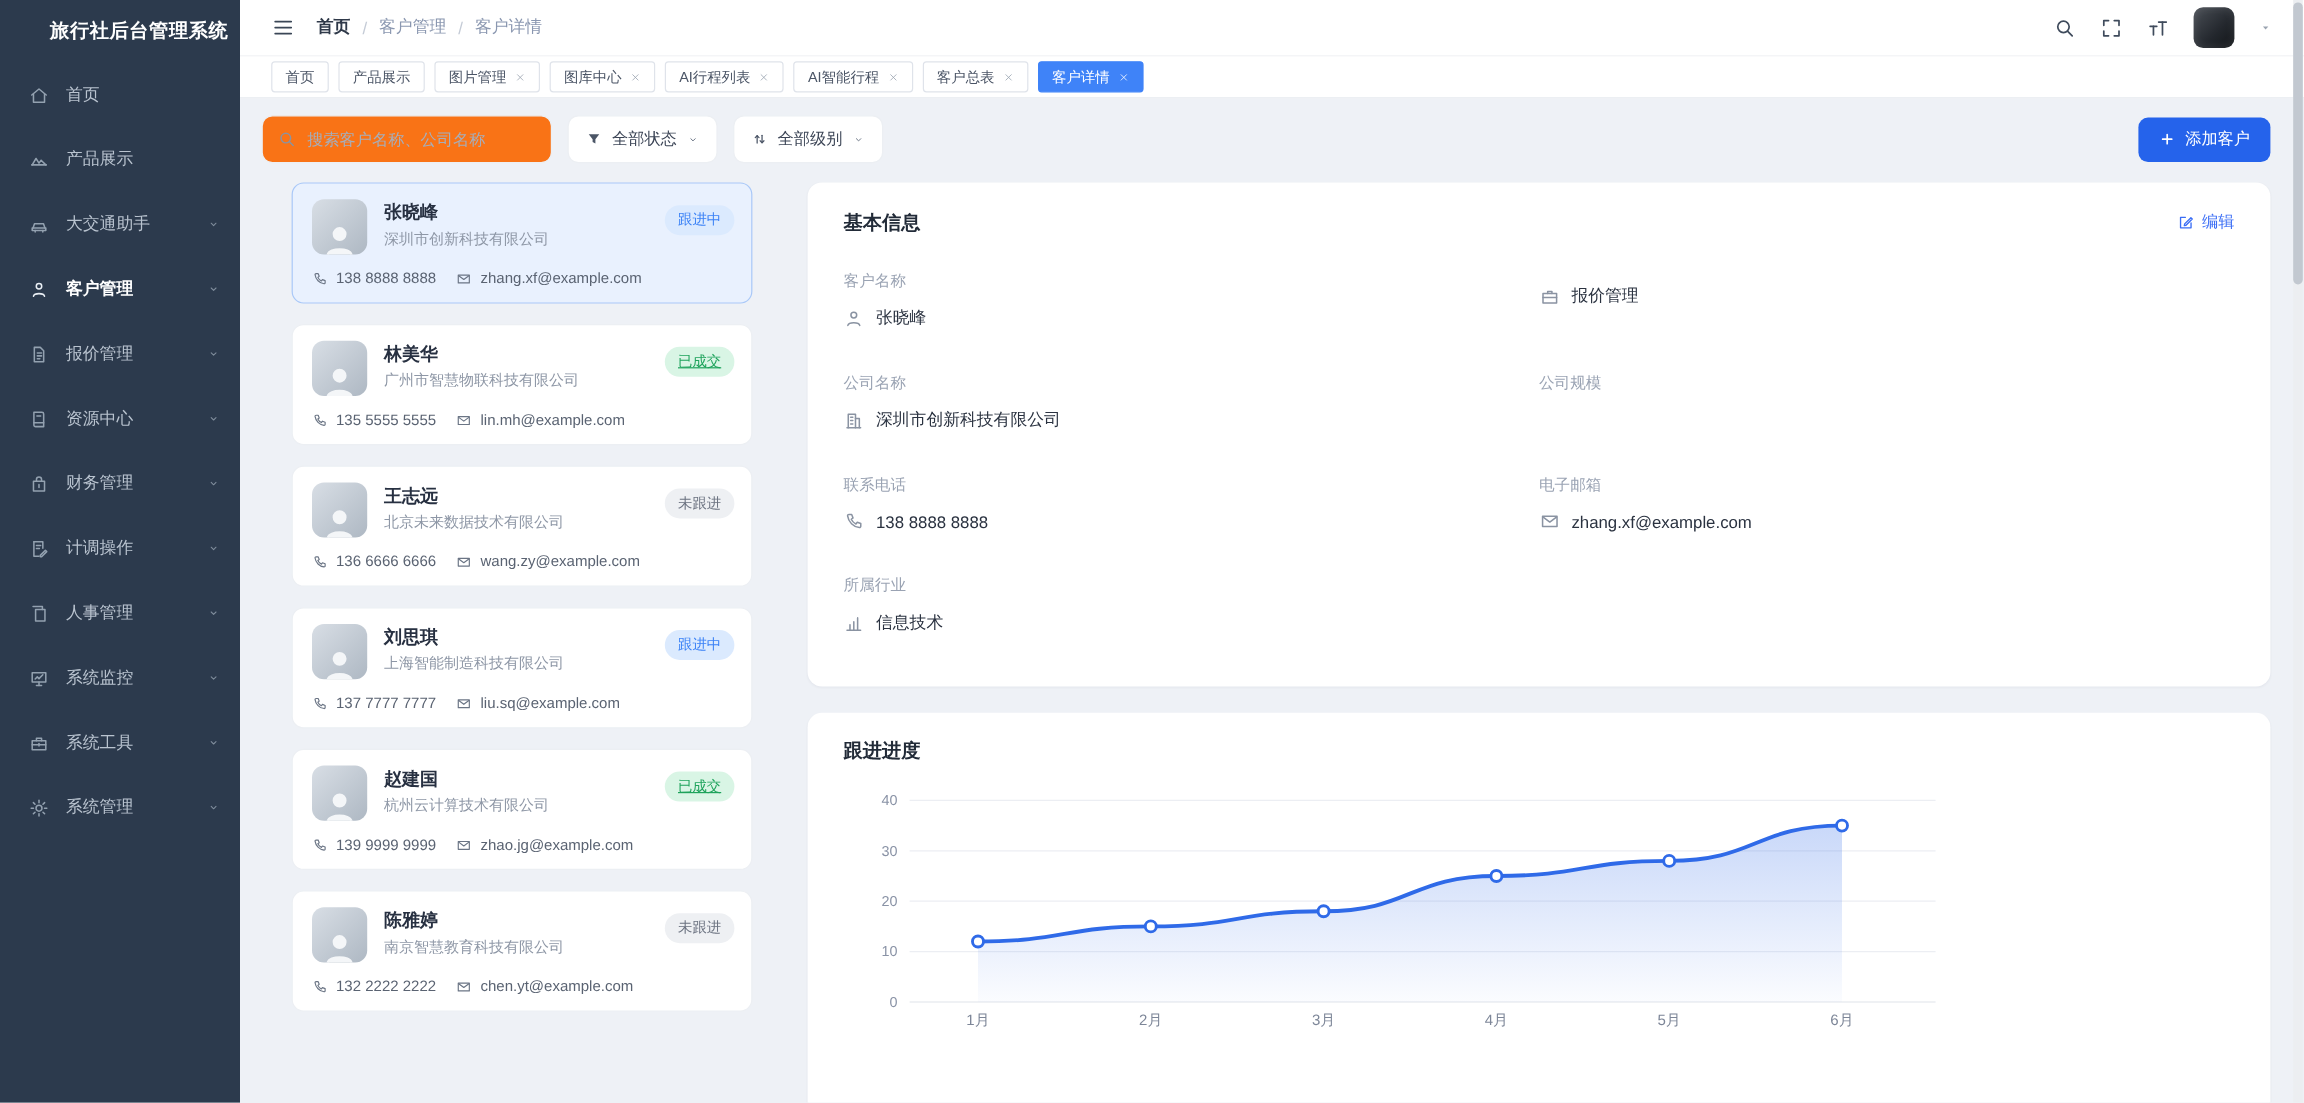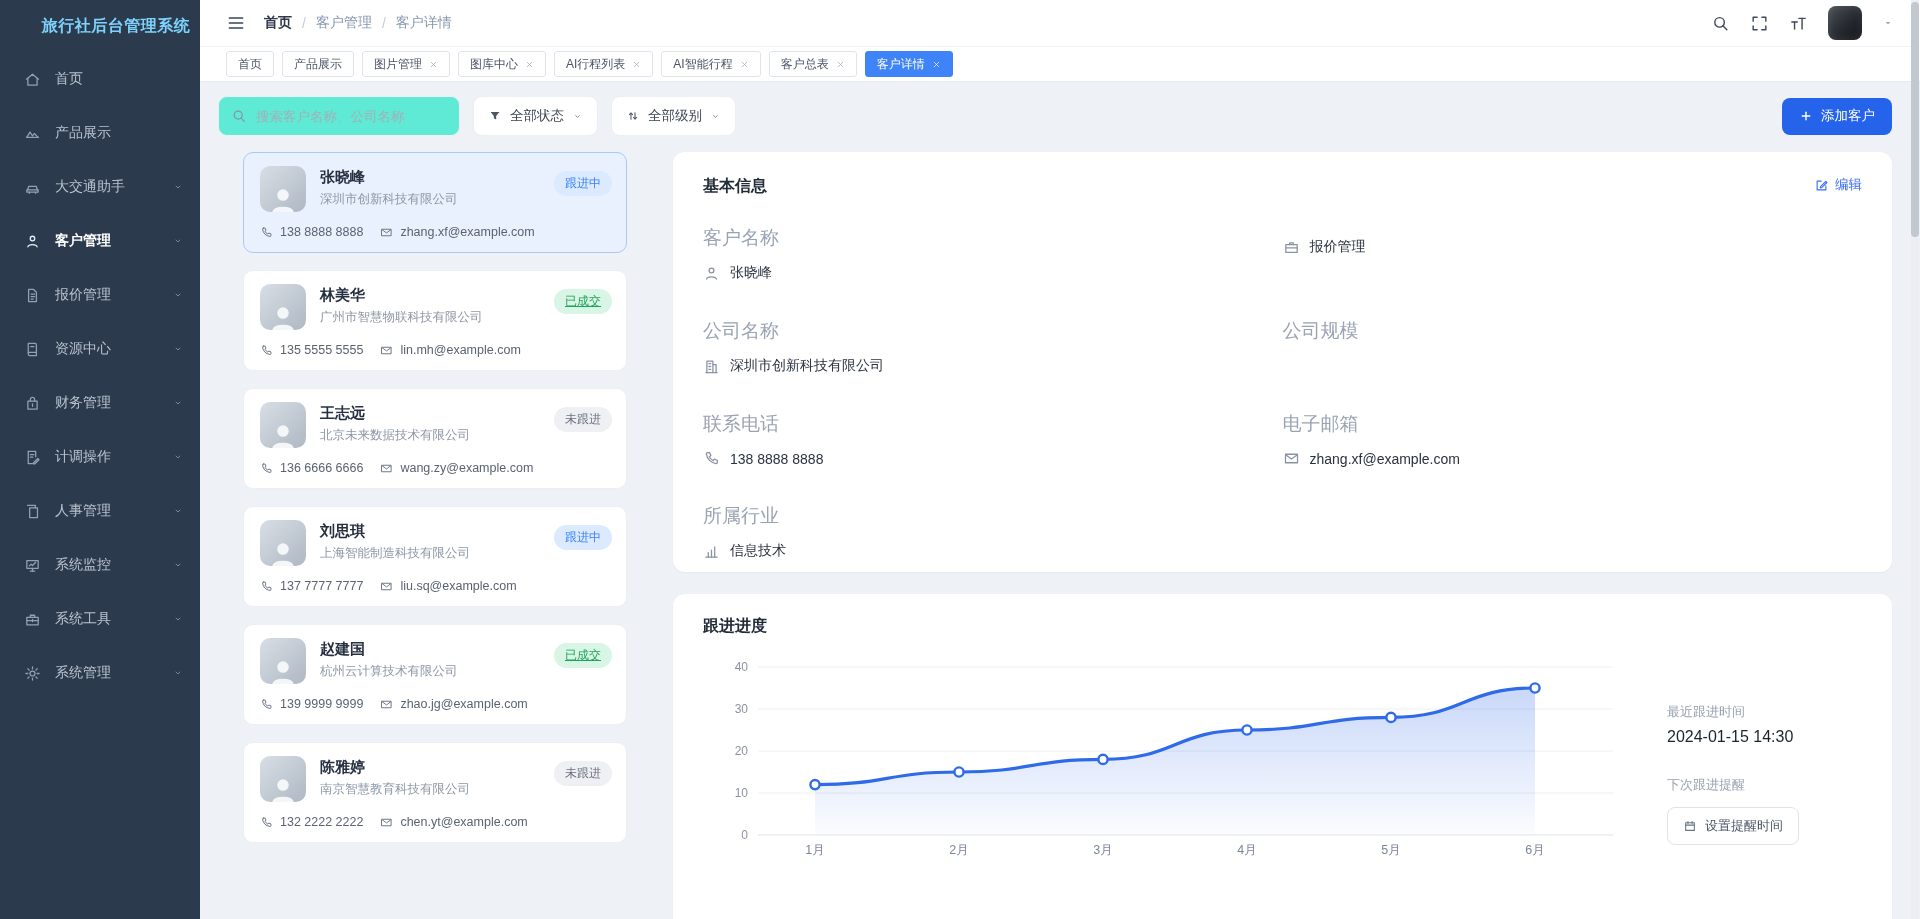--- a/index.html
+++ b/index.html
@@ -3,21 +3,21 @@
 <meta charset="utf-8">
 <style>
   * { margin:0; padding:0; box-sizing:border-box; }
   html,body { width:1920px; height:919px; overflow:hidden; background:#eef1f6;
               font-family:"Liberation Sans","DejaVu Sans",sans-serif; }
   .app { display:flex; width:1920px; height:919px; position:relative; }
 
   
   .sidebar { width:200px; height:100%; background:#2c3a4d; flex:0 0 200px; }
   .sb-title { height:52px; display:flex; align-items:center; justify-content:center;
-              color:#7dd3fc; font-size:16px; font-weight:700; letter-spacing:.5px;margin-left:32px; }
+              color:#ffffff; font-size:16px; font-weight:700; letter-spacing:.5px;margin-left:32px; }
   .s-item { height:54px; display:flex; align-items:center; padding-left:24px;
             color:#b9c3cf; font-size:14px; cursor:pointer; }
   .s-item.active { color:#ffffff; font-weight:700; }
   .ic { display:inline-block; }
   .ic path { fill:none; stroke:currentColor; stroke-width:1.8; stroke-linecap:round; stroke-linejoin:round; }
   .ic path.f { fill:currentColor; stroke:none; }
   .s-ic { width:17px; height:17px; color:#93a1b0; margin-right:14px; flex:0 0 17px; }
   .s-item.active .s-ic { color:#e9eef4; }
   .s-arrow { width:12px; height:12px; color:#7f8c9b; margin-left:auto; margin-right:16px; }
 
@@ -42,21 +42,21 @@
   .tab { height:26px; display:flex; align-items:center; gap:7px; padding:0 11px; font-size:12px;
          color:#4b5566; background:#fff; border:1px solid #dfe3ea; border-radius:3px; cursor:pointer; white-space:nowrap; }
   .tab.active { background:#3f83f8; border-color:#3f83f8; color:#fff; }
   .tab-x { width:9px; height:9px; color:#9aa3b0; }
   .tab.active .tab-x { color:#ffffff; }
 
   .content { flex:1; background:#eef1f6; padding:14px 28px 0 18px; overflow:hidden; }
 
   
   .toolbar { display:flex; align-items:center; }
-  .search-box { width:242px; height:40px; background:#5eead4; border:1px solid #eceff3; border-radius:9px;
+  .search-box { width:242px; height:40px; background:#f97316; border:1px solid #eceff3; border-radius:9px;
                 display:flex; align-items:center; padding:0 12px; gap:9px; }
   .search-box .ic { width:16px; height:16px; color:#8a93a2; }
   .search-box input { border:none; outline:none; flex:1; font-size:13.5px; color:#333;
                       font-family:inherit; background:transparent; }
   .search-box input::placeholder { color:#a6aebb; }
   .filter { height:40px; background:#fff; border:1px solid #eceff3; border-radius:9px; margin-left:13px;
             display:flex; align-items:center; gap:8px; padding:0 14px; font-size:13.5px; color:#3c4556; cursor:pointer; }
   .filter .f-ic { width:14px; height:14px; color:#4b5566; }
   .filter .ch { width:11px; height:11px; color:#6b7585; }
   .add-btn { margin-left:auto; height:37px; padding:0 17px; border:none; border-radius:8px;
@@ -88,21 +88,21 @@
 
   .detail-col { flex:1; margin-left:46px; margin-right:0; display:flex; flex-direction:column; }
 
   .card { background:#fff; border-radius:12px; box-shadow:0 1px 2px rgba(16,24,40,.04); }
   .basic-card { height:420px; padding:24px 30px; position:relative; }
   .card-title { font-size:16px; font-weight:700; color:#222b38; }
   .edit-btn { position:absolute; right:30px; top:24px; display:flex; align-items:center; gap:6px;
               color:#3b6ef5; font-size:13.5px; cursor:pointer; background:none; border:none; font-family:inherit; }
   .edit-btn .ic { width:15px; height:15px; }
   .fields { margin-top:28px; display:grid; grid-template-columns:1fr 1fr; row-gap:36px; }
-  .f-label { font-size:19px; color:#9aa3b3; }
+  .f-label { font-size:13px; color:#9aa3b3; }
   .f-val { margin-top:13px; display:flex; align-items:center; gap:10px; font-size:14px; color:#2a3240; }
   .f-val .ic { width:17px; height:17px; color:#8a93a2; flex:0 0 17px; }
 
   .follow-card { margin-top:22px; height:420px; padding:22px 30px; }
   .follow-row { display:flex; }
   #chart-svg { margin-top:14px; flex:0 0 920px; }
   #chart-svg .tick { font-size:12px; fill:#8a93a6; font-family:inherit; }
   #chart-svg .xlab { font-size:12.5px; fill:#7d8698; font-family:inherit; }
   .follow-info { margin-left:44px; padding-top:66px; }
   .fi-label { font-size:13px; color:#98a1b0; }
@@ -704,34 +704,20 @@
                   <circle cx="544" cy="79" r="4.6" fill="#fff" stroke="#2f6ae8" stroke-width="2.4"></circle>
                   <circle cx="688" cy="66.4" r="4.6" fill="#fff" stroke="#2f6ae8" stroke-width="2.4"></circle>
                   <circle cx="832" cy="37" r="4.6" fill="#fff" stroke="#2f6ae8" stroke-width="2.4"></circle>
                   <text x="112" y="203" text-anchor="middle" class="xlab">1月</text>
                   <text x="256" y="203" text-anchor="middle" class="xlab">2月</text>
                   <text x="400" y="203" text-anchor="middle" class="xlab">3月</text>
                   <text x="544" y="203" text-anchor="middle" class="xlab">4月</text>
                   <text x="688" y="203" text-anchor="middle" class="xlab">5月</text>
                   <text x="832" y="203" text-anchor="middle" class="xlab">6月</text>
                 </svg>
-              <div class="follow-info">
-                <div class="fi-label">最近跟进时间</div>
-                <div class="fi-value">2024-01-15 14:30</div>
-                <div class="fi-label">下次跟进提醒</div>
-                <button class="remind-btn">
-                  <svg class="ic" viewBox="0 0 24 24">
-                      <path d="M4.5 6.5h15v13h-15z"></path>
-                      <path d="M4.5 10.5h15"></path>
-                      <path d="M8.5 4.5v3.5"></path>
-                      <path d="M15.5 4.5v3.5"></path>
-                    </svg>
-                  <span>设置提醒时间</span>
-                </button>
-              </div>
             </div>
           </section>
 
         </div>
       </div>
     </div>
   </div>
 
   <div class="scroll-track">
     <div class="scroll-thumb"></div>

